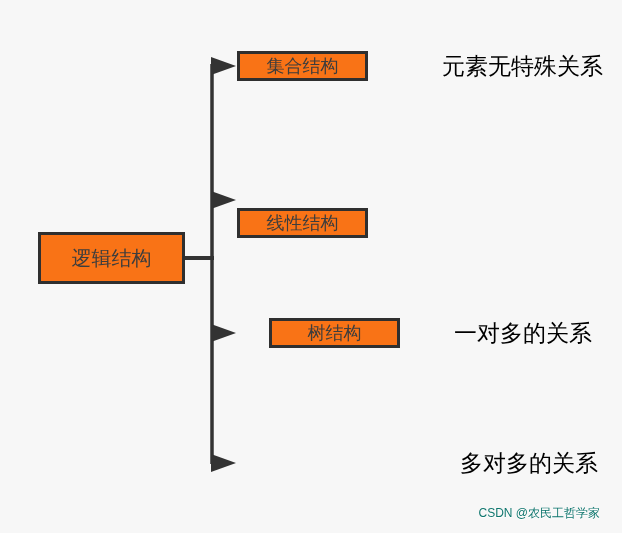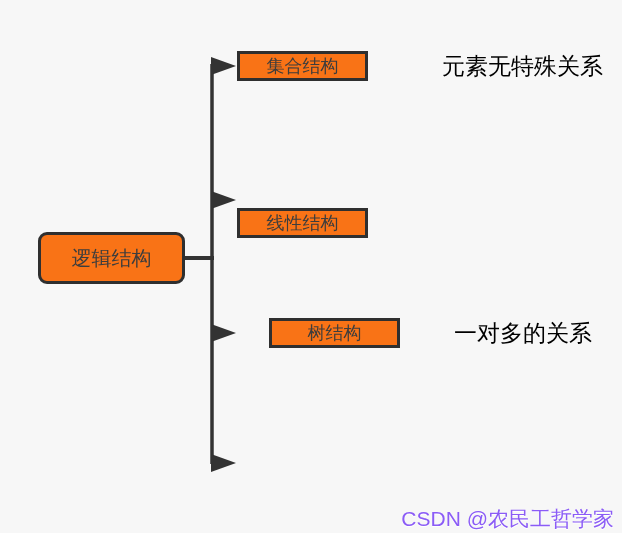--- a/index.html
+++ b/index.html
@@ -31,21 +31,21 @@
     align-items: center;
     justify-content: center;
     color: #3d3d3d;
   }
   .node.root {
     left: 38px;
     top: 232px;
     width: 147px;
     height: 52px;
     border-width: 3px;
-    border-radius: 9px;
+    border-radius: 0;
     font-size: 20px;
   }
   .node.child {
     left: 237px;
     width: 131px;
     height: 30px;
     font-size: 18px;
   }
   .node.child.c0 { top: 51px; }
   .node.child.c1 { top: 185px; margin-top: 23px; }
@@ -59,24 +59,24 @@
     color: #000000;
     white-space: nowrap;
     margin-left: 24px;
   }
   .note.n0 { left: 418px; top: 54px; }
   .note.n1 { left: 430px; top: 188px; }
   .note.n2 { left: 430px; top: 321px; }
   .note.n3 { left: 436px; top: 451px; }
   .watermark {
     position: absolute;
-    right: 8px;
+    right: 22px;
     top: 505px;
-    font-size: 21px;
-    color: #8b5cf6;
+    font-size: 12px;
+    color: #0f766e;
     text-shadow: 0 1px 0 #ffffff;
     white-space: nowrap;
   }
 </style>
 </head>
 <body>
 
 <div class="canvas">
 
   <svg class="connectors" width="622" height="533" viewBox="0 0 622 533">
@@ -100,16 +100,17 @@
   </div>
   <div class="node child c1">
     <span>线性结构</span>
   </div>
   <div class="node child c2">
     <span>树结构</span>
   </div>
 
   <div class="note n0">元素无特殊关系</div>
   <div class="note n2">一对多的关系</div>
+  <div class="note n3">多对多的关系</div>
 
   <div class="watermark">CSDN @农民工哲学家</div>
 
 </div>
 
 </body></html>

